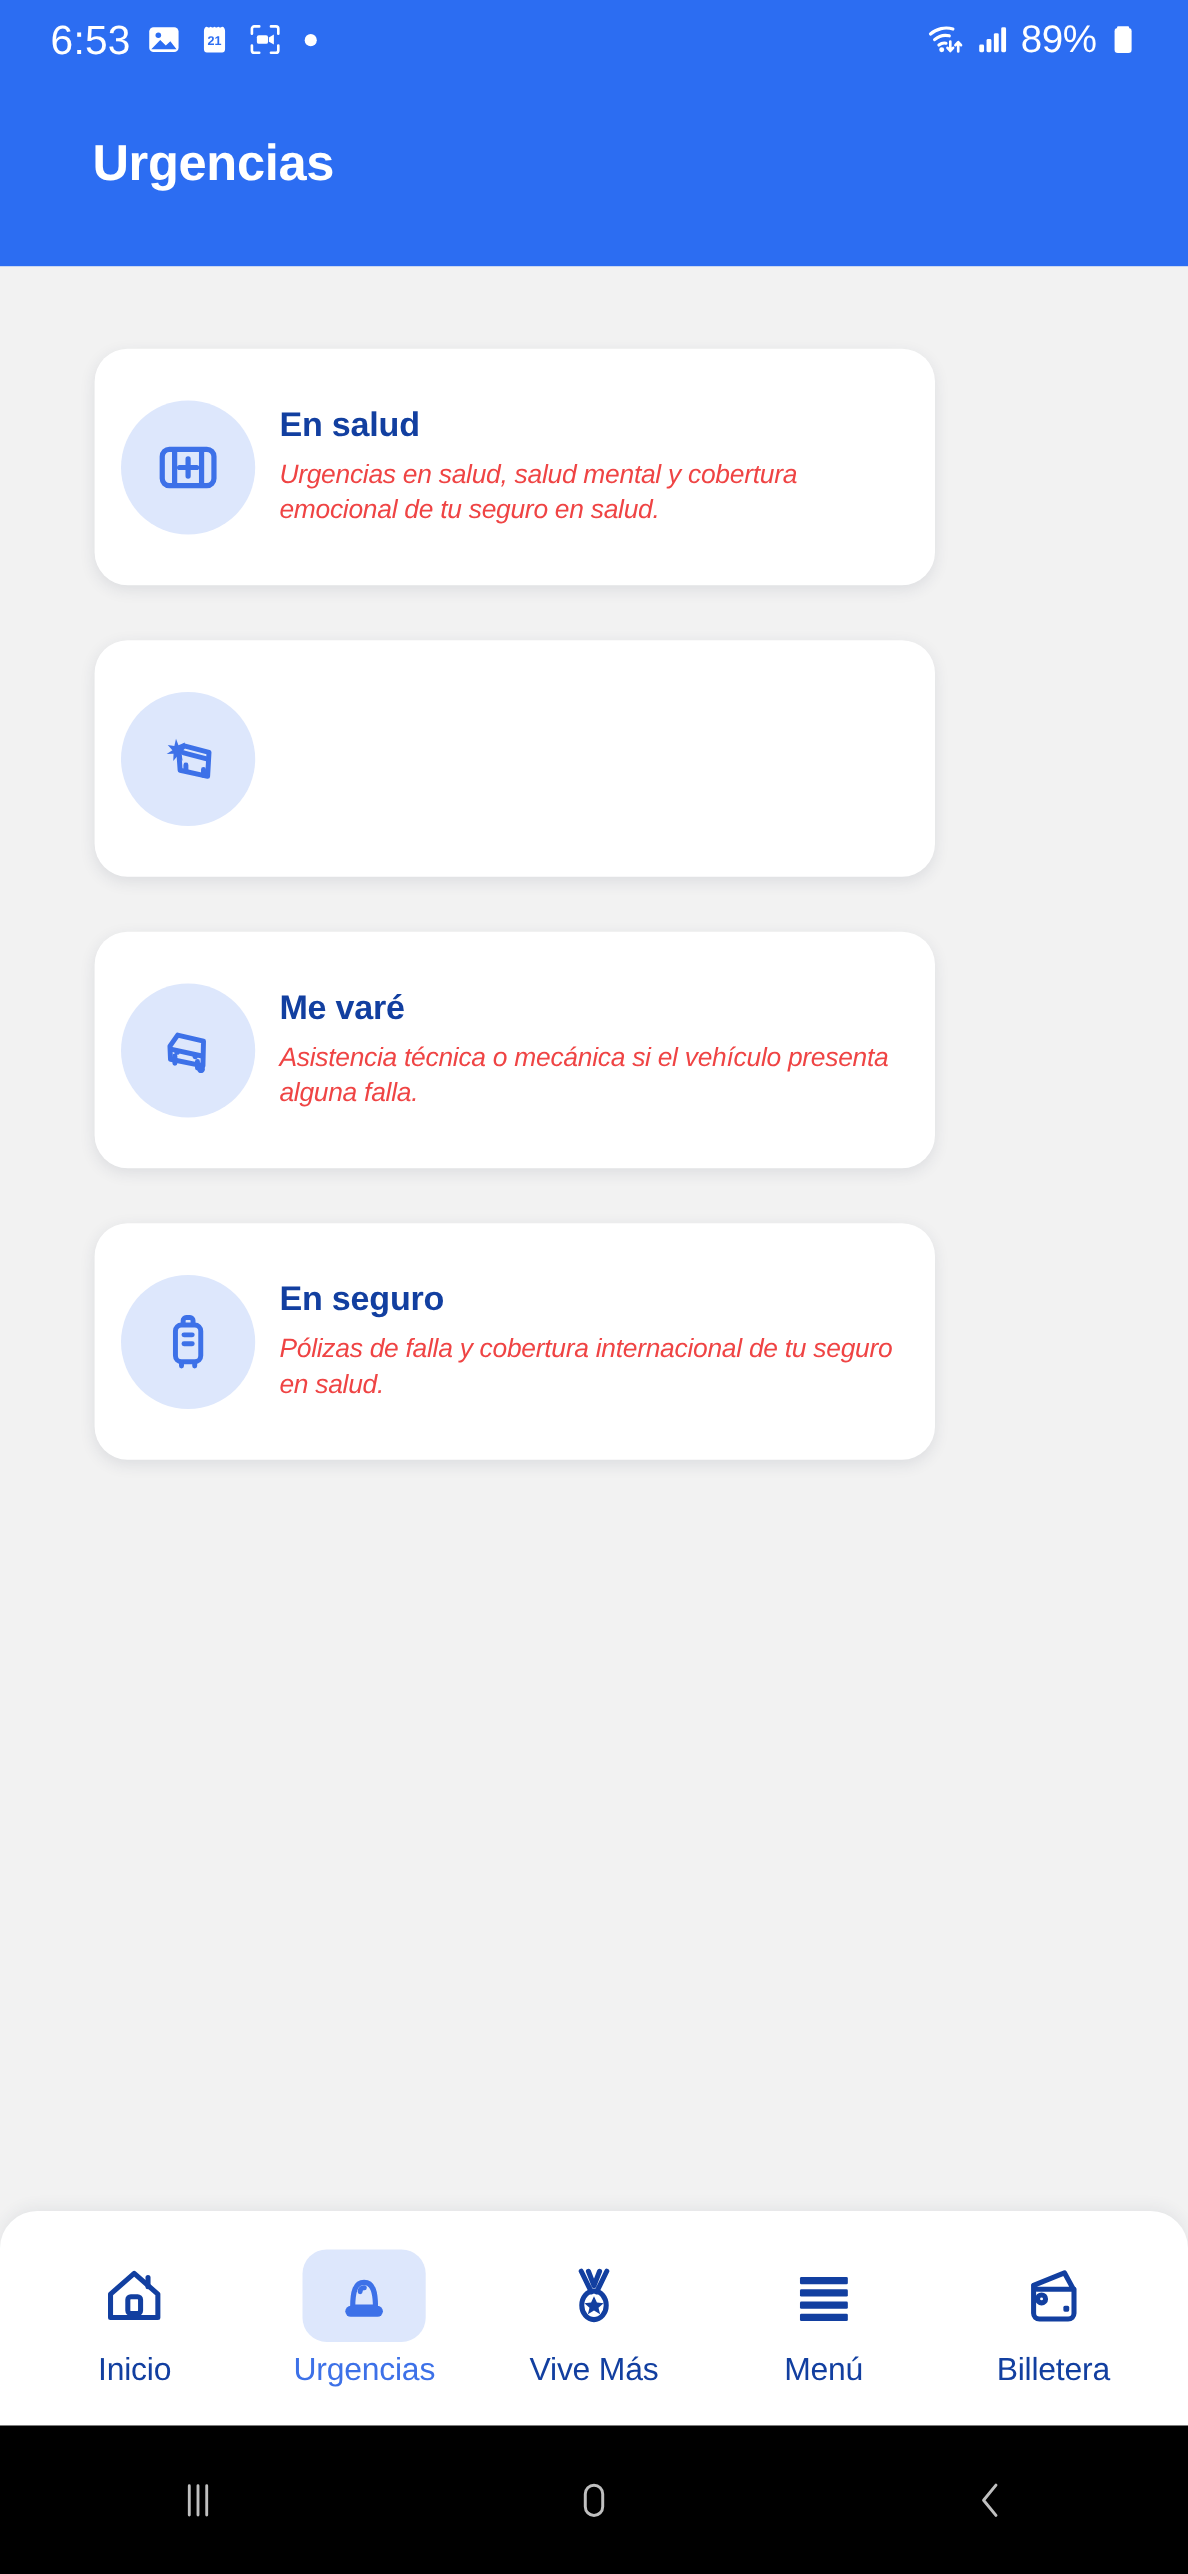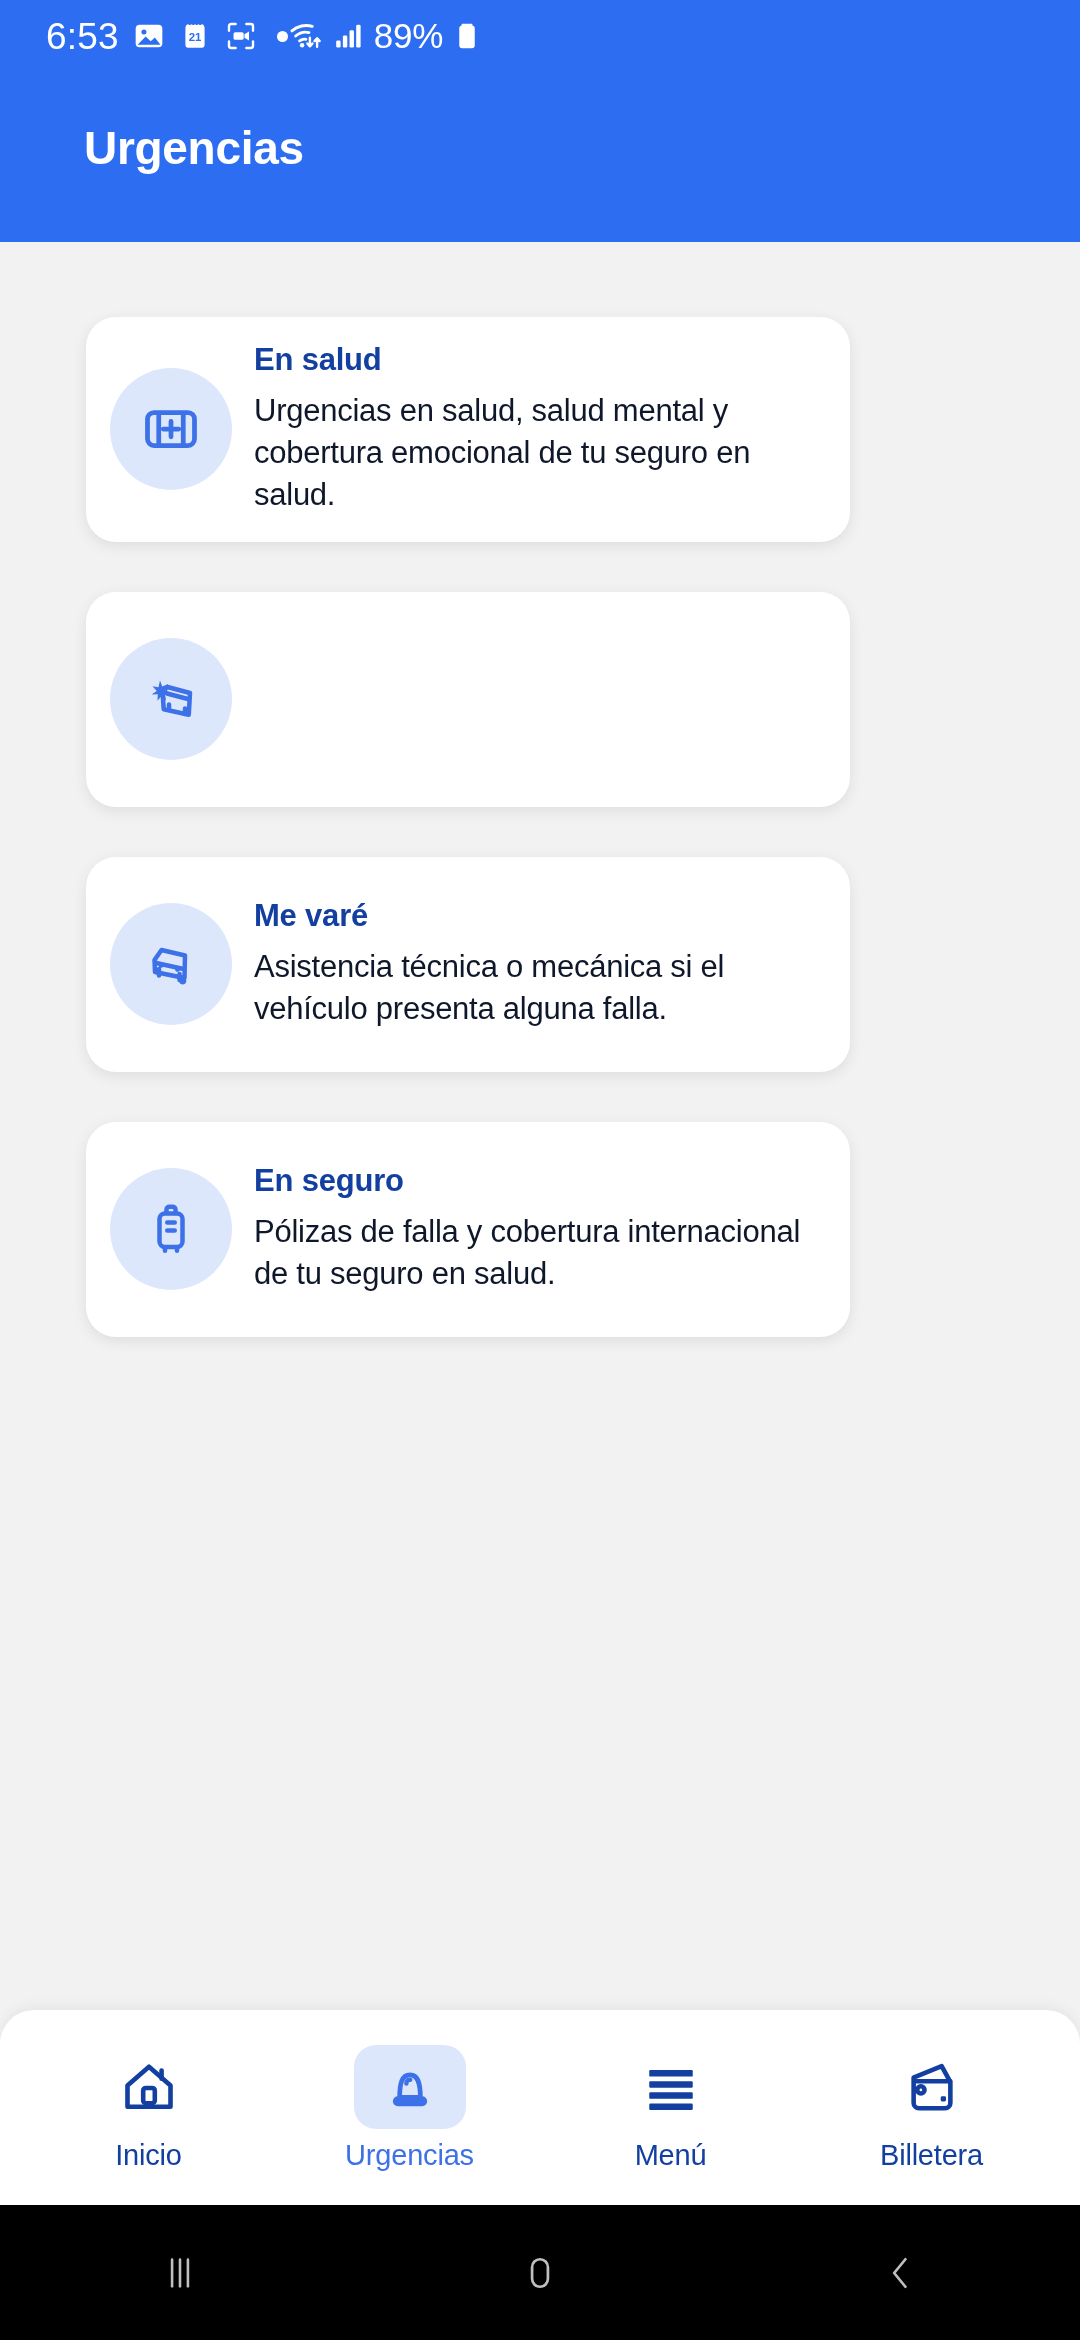--- a/index.html
+++ b/index.html
@@ -26,20 +26,21 @@
     background: #2C6DF2;
   }
 
   .status-bar {
     position: absolute;
     top: 0; left: 0;
     width: 1080px;
     height: 72px;
     display: flex;
     align-items: center;
+    justify-content: space-between;
     padding: 0 44px 0 46px;
   }
 
   .status-left {
     display: flex;
     align-items: center;
     gap: 14px;
   }
 
   .status-clock {
@@ -125,25 +126,26 @@
   .card-title {
     color: #123FA0;
     font-size: 31px;
     font-weight: 700;
     letter-spacing: -0.2px;
     margin-bottom: 13px;
     line-height: 1.1;
   }
 
   .card-desc {
-    color: #0f172a;
-    font-size: 31px;
+    color: #ef4444;
+    font-size: 24px;
     font-weight: 400;
     line-height: 1.35;
     letter-spacing: -0.25px;
+    font-style: italic;
   }
 
   
   .bottom-nav {
     position: absolute;
     left: 0;
     bottom: 135px;
     width: 1080px;
     height: 195px;
     background: #FFFFFF;
@@ -371,20 +373,33 @@
     <div class="nav-icon-box">
       <svg width="54" height="54" viewBox="0 0 24 24">
         <path d="M7.4 16.6 C7.4 10.4 8.4 6.6 12 6.6 C15.6 6.6 16.6 10.4 16.6 16.6 Z" fill="none" stroke="#3D71E8" stroke-width="2.1" stroke-linejoin="round"></path>
         <path d="M10.4 10.4 C10.4 9.3 11.1 8.7 12.1 8.8" fill="none" stroke="#3D71E8" stroke-width="2" stroke-linecap="round"></path>
         <rect x="4.4" y="16.1" width="15.2" height="4.4" rx="2.2" fill="#3D71E8"></rect>
       </svg>
     </div>
     <div class="nav-label">Urgencias</div>
   </div>
 
+  <div class="nav-item">
+    <div class="nav-icon-box">
+      <svg width="58" height="58" viewBox="0 0 24 24">
+        <g fill="none" stroke="#123FA0" stroke-width="1.9" stroke-linecap="round" stroke-linejoin="round">
+          <path d="M7.2 2.8 L11.0 10.6 M16.8 2.8 L13.0 10.6 M9.9 2.8 L12 8.2 L14.1 2.8"></path>
+          <ellipse cx="12" cy="15.6" rx="4.6" ry="5.4"></ellipse>
+        </g>
+        <path d="M12 12.2 L13.1 14.6 L15.6 14.8 L13.7 16.5 L14.3 19 L12 17.6 L9.7 19
+                 L10.3 16.5 L8.4 14.8 L10.9 14.6 Z" fill="#123FA0"></path>
+      </svg>
+    </div>
+    <div class="nav-label">Vive Más</div>
+  </div>
 
   <div class="nav-item">
     <div class="nav-icon-box">
       <svg width="58" height="58" viewBox="0 0 24 24">
         <g fill="#123FA0">
           <rect x="3.0" y="5.0" width="18" height="2.7" rx="0.5"></rect>
           <rect x="3.0" y="9.6" width="18" height="2.7" rx="0.5"></rect>
           <rect x="3.0" y="14.2" width="18" height="2.7" rx="0.5"></rect>
           <rect x="3.0" y="18.8" width="18" height="2.7" rx="0.5"></rect>
         </g>

